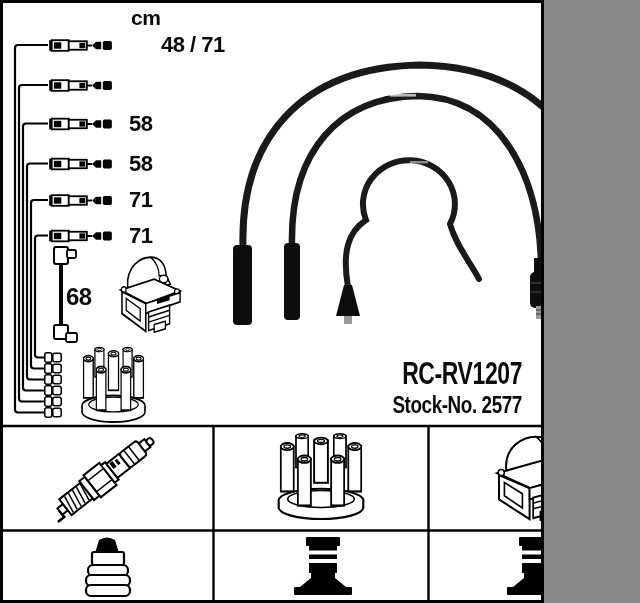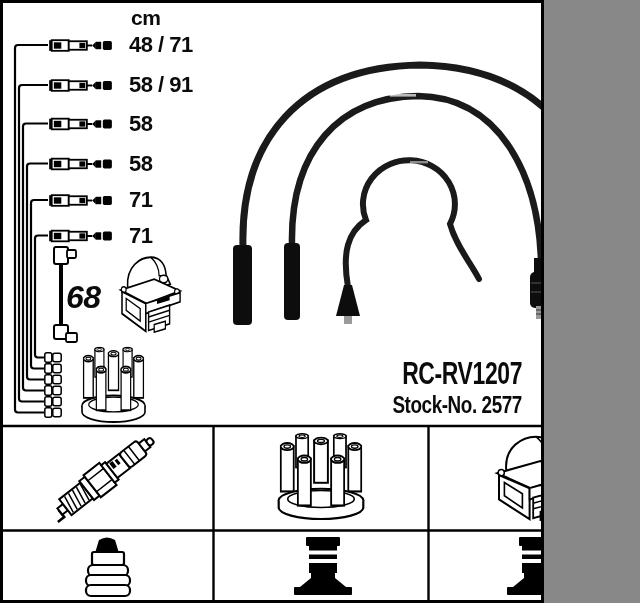--- a/index.html
+++ b/index.html
@@ -15,23 +15,23 @@
   #art{position:absolute;left:0;top:0;}
   .lbl{
     position:absolute;
     font-weight:bold;
     color:#0b0b0b;
     white-space:nowrap;
     letter-spacing:-0.5px;
   }
   .unit{left:128px;top:3px;font-size:21px;line-height:24px;}
   .len{left:126px;font-size:22px;line-height:28px;}
-  .len1{top:28px;} .len2{top:68px;} .len3{top:107px;}
+  .len1{top:28px;margin-left:32px;} .len2{top:68px;} .len3{top:107px;}
   .len4{top:147px;} .len5{top:183px;} .len6{top:219px;}
-  .coilwire{left:63px;top:281px;font-size:32px;line-height:26px;font-style:italic;}
+  .coilwire{left:63px;top:281px;font-size:24px;line-height:26px;}
   .partno{
     right:19px;top:356px;font-size:31px;line-height:30px;
     transform:scaleX(0.74);transform-origin:right center;letter-spacing:-0.5px;
   }
   .stockno{
     right:19px;top:391px;font-size:23px;line-height:22px;
     transform:scaleX(0.82);transform-origin:right center;letter-spacing:-0.5px;
   }
 </style>
 </head>
@@ -218,21 +218,20 @@
         <rect x="2" y="49" width="44" height="11" rx="5" fill="#fff" stroke="#000" stroke-width="2.2"></rect>
       </g>
 
       <use href="#post-sym" x="285" y="534" width="70" height="58"></use>
       <use href="#post-sym" x="498" y="534" width="70" height="58"></use>
     </g>
   </svg>
 
   <span class="lbl unit">cm</span>
   <span class="lbl len len1">48 / 71</span>
-  <span class="lbl len len2">58 / 91</span>
   <span class="lbl len len3">58</span>
   <span class="lbl len len4">58</span>
   <span class="lbl len len5">71</span>
   <span class="lbl len len6">71</span>
   <span class="lbl coilwire">68</span>
   <span class="lbl partno">RC-RV1207</span>
   <span class="lbl stockno">Stock-No. 2577</span>
 </div>
 
 </body></html>

